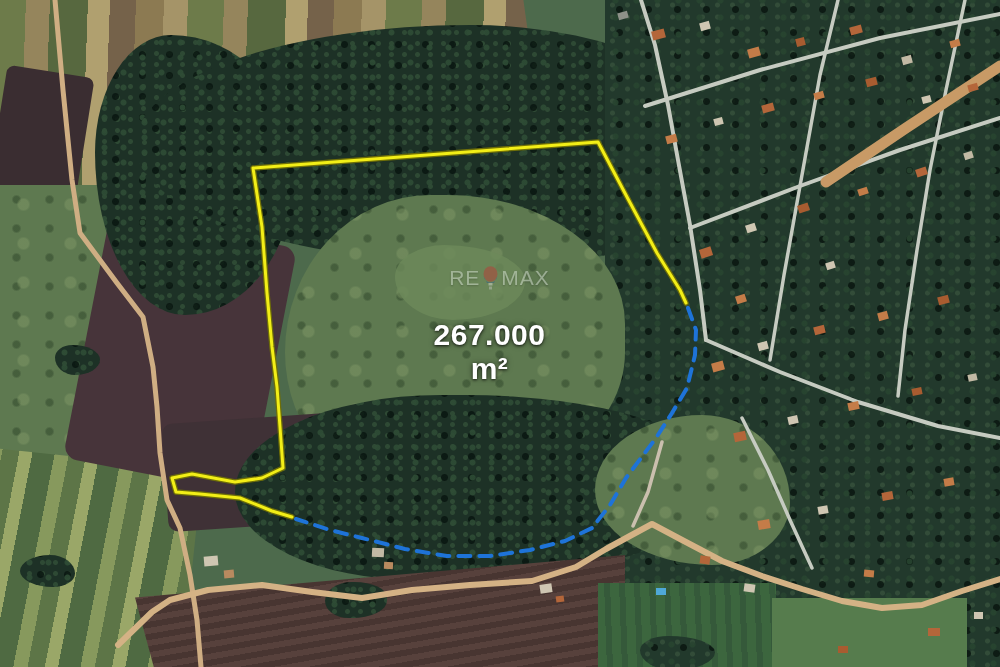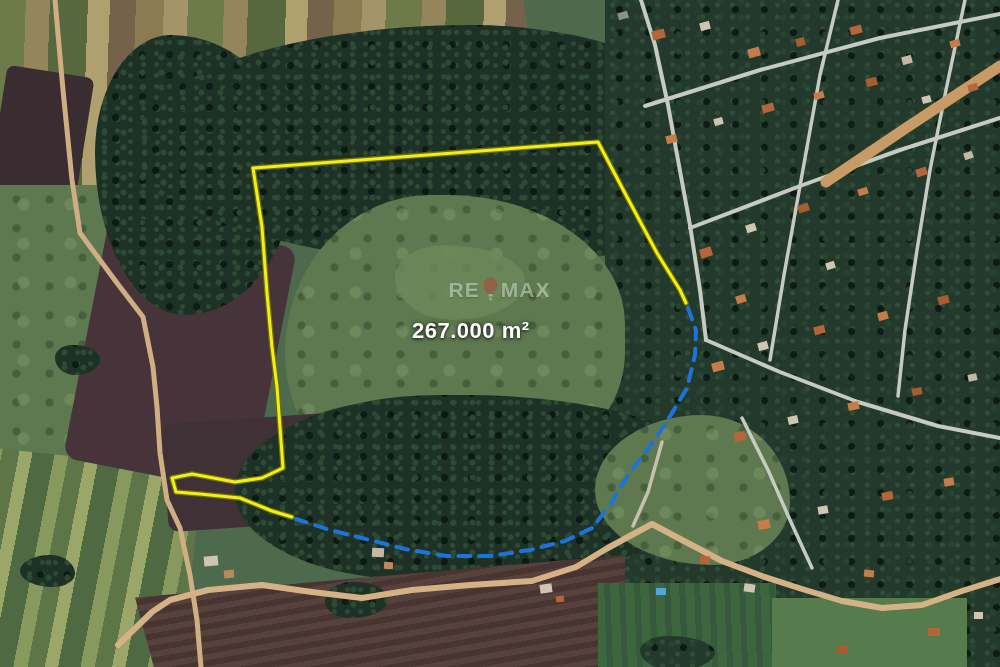--- a/index.html
+++ b/index.html
@@ -50,28 +50,28 @@
     background:#3f3136;border-radius:10px;}
   .bottom-brown{left:135px;top:545px;width:490px;height:125px;
     clip-path:polygon(0 42%,100% 8%,100% 100%,4% 100%);
     background:repeating-linear-gradient(170deg,#57413c 0 6px,#483531 6px 12px);}
   .green1{left:598px;top:583px;width:178px;height:86px;
     background:repeating-linear-gradient(88deg,#3c663e 0 9px,#35593a 9px 15px);}
   .green2{left:772px;top:598px;width:195px;height:70px;background:#567c4d;}
   .meadow{left:395px;top:245px;width:130px;height:75px;background:#6d8a5a;opacity:.8;}
   .overlay-svg,.map-svg{left:0;top:0;}
   .area-label{
-    left:412px;top:318px;width:155px;
-    color:#fff;font-size:22px;font-weight:bold;letter-spacing:.5px;
+    left:412px;top:318px;width:155px;text-align:center;
+    color:#fff;font-size:30px;font-weight:bold;letter-spacing:.5px;
     text-shadow:0 1px 3px rgba(0,0,0,.75),0 0 6px rgba(0,0,0,.4);
   }
   .watermark{
     left:437px;top:266px;width:125px;height:48px;
-    display:flex;align-items:center;justify-content:center;gap:3px;
-    opacity:.42;color:#eef4ee;font-weight:bold;font-size:21px;letter-spacing:1px;
+    display:flex;align-items:flex-start;justify-content:center;gap:3px;
+    opacity:.42;color:#eef4ee;font-weight:normal;font-size:21px;letter-spacing:1px;
     text-shadow:0 1px 2px rgba(0,0,0,.5);
   }
   .watermark span{position:static;}
   .watermark svg{position:static;margin-bottom:1px;}
 </style>
 </head>
 <body>
 
 <div class="stage">
 

